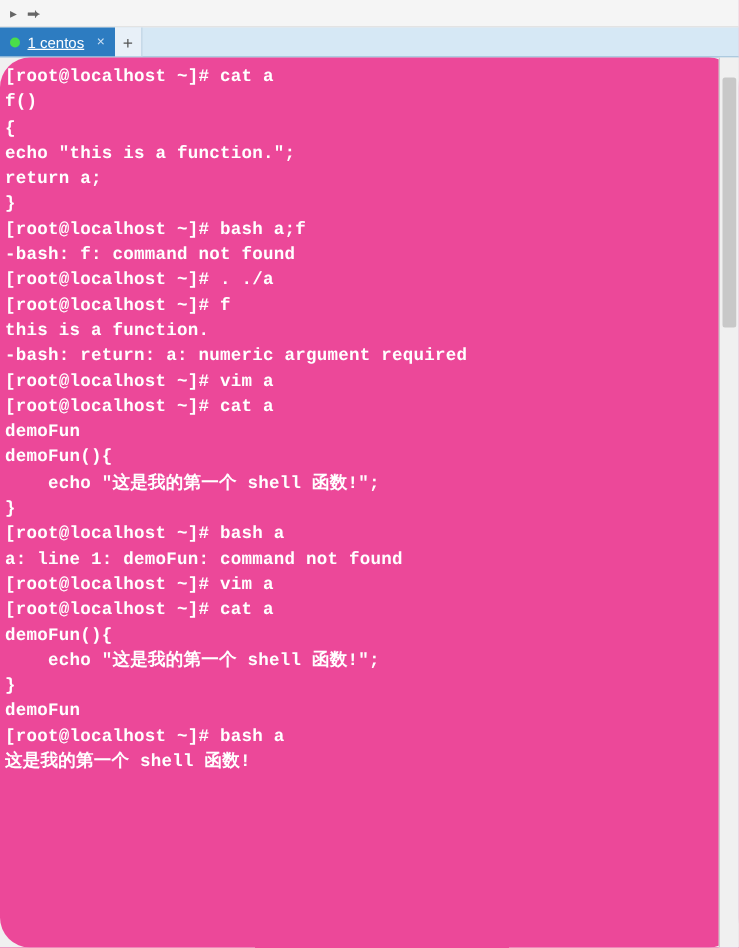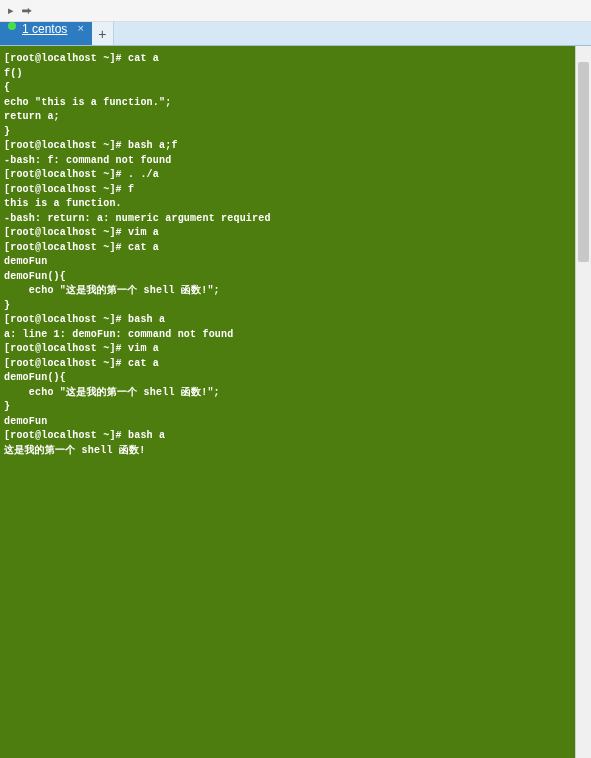--- a/index.html
+++ b/index.html
@@ -28,21 +28,21 @@
     height: 24px;
     background: #d6e8f5;
     display: flex;
     align-items: stretch;
     border-bottom: 1px solid #a0c0d8;
   }
   .tab {
     background: #2d7cc1;
     color: #fff;
     display: flex;
-    align-items: flex-start;
+    align-items: center;
     padding: 0 8px;
     font-size: 12px;
     position: relative;
     gap: 6px;
   }
   .tab-dot {
     width: 8px;
     height: 8px;
     background: #4ade4a;
     border-radius: 50%;
@@ -58,31 +58,32 @@
     display: flex;
     align-items: center;
     justify-content: center;
     color: #555;
     font-size: 14px;
     border-right: 1px solid #bcd2e3;
     background: #e8f0f8;
     cursor: pointer;
   }
   .terminal {
-    background: #4d7c0f;
+    background: #ec4899;
     color: #fff;
     font-family: "Courier New", Consolas, monospace;
-    font-size: 10px;
+    font-size: 14px;
     line-height: 1.45;
     padding: 6px 4px;
     height: calc(758px - 46px);
     white-space: pre;
     overflow: hidden;
     font-weight: bold;
     letter-spacing: 0.2px;
+    border-radius: 24px;
   }
   .scrollbar {
     position: absolute;
     right: 0;
     top: 46px;
     bottom: 0;
     width: 16px;
     background: #f0f0f0;
     border-left: 1px solid #ccc;
   }

